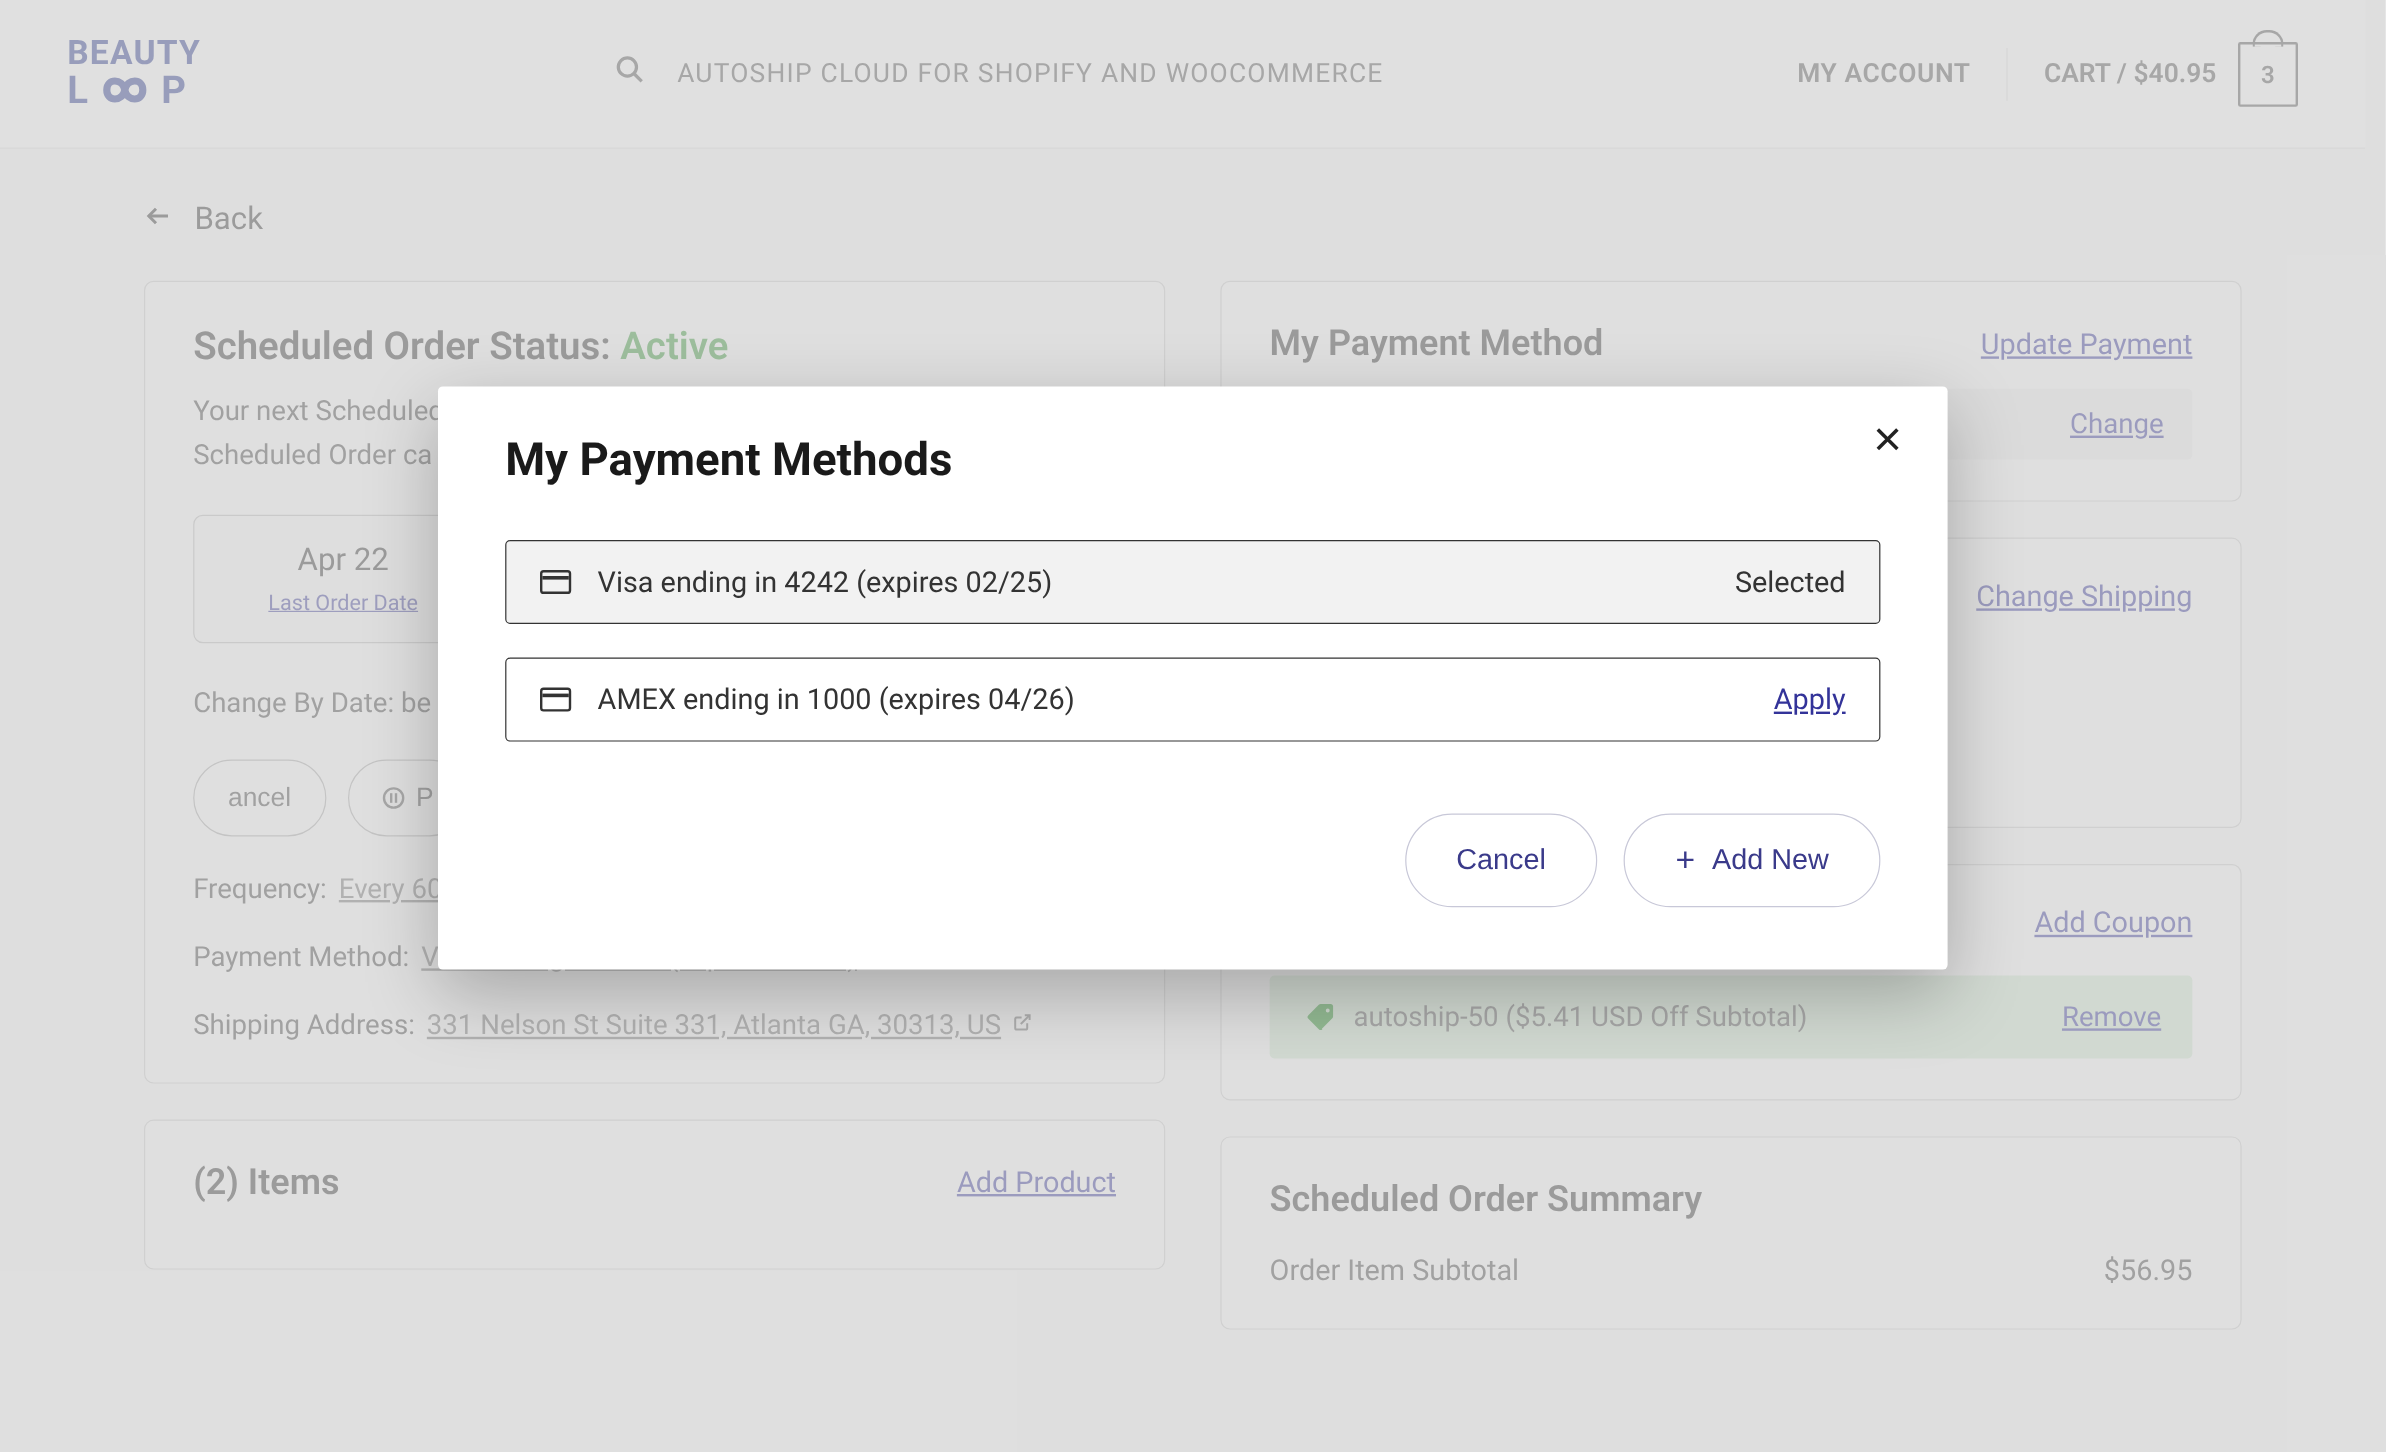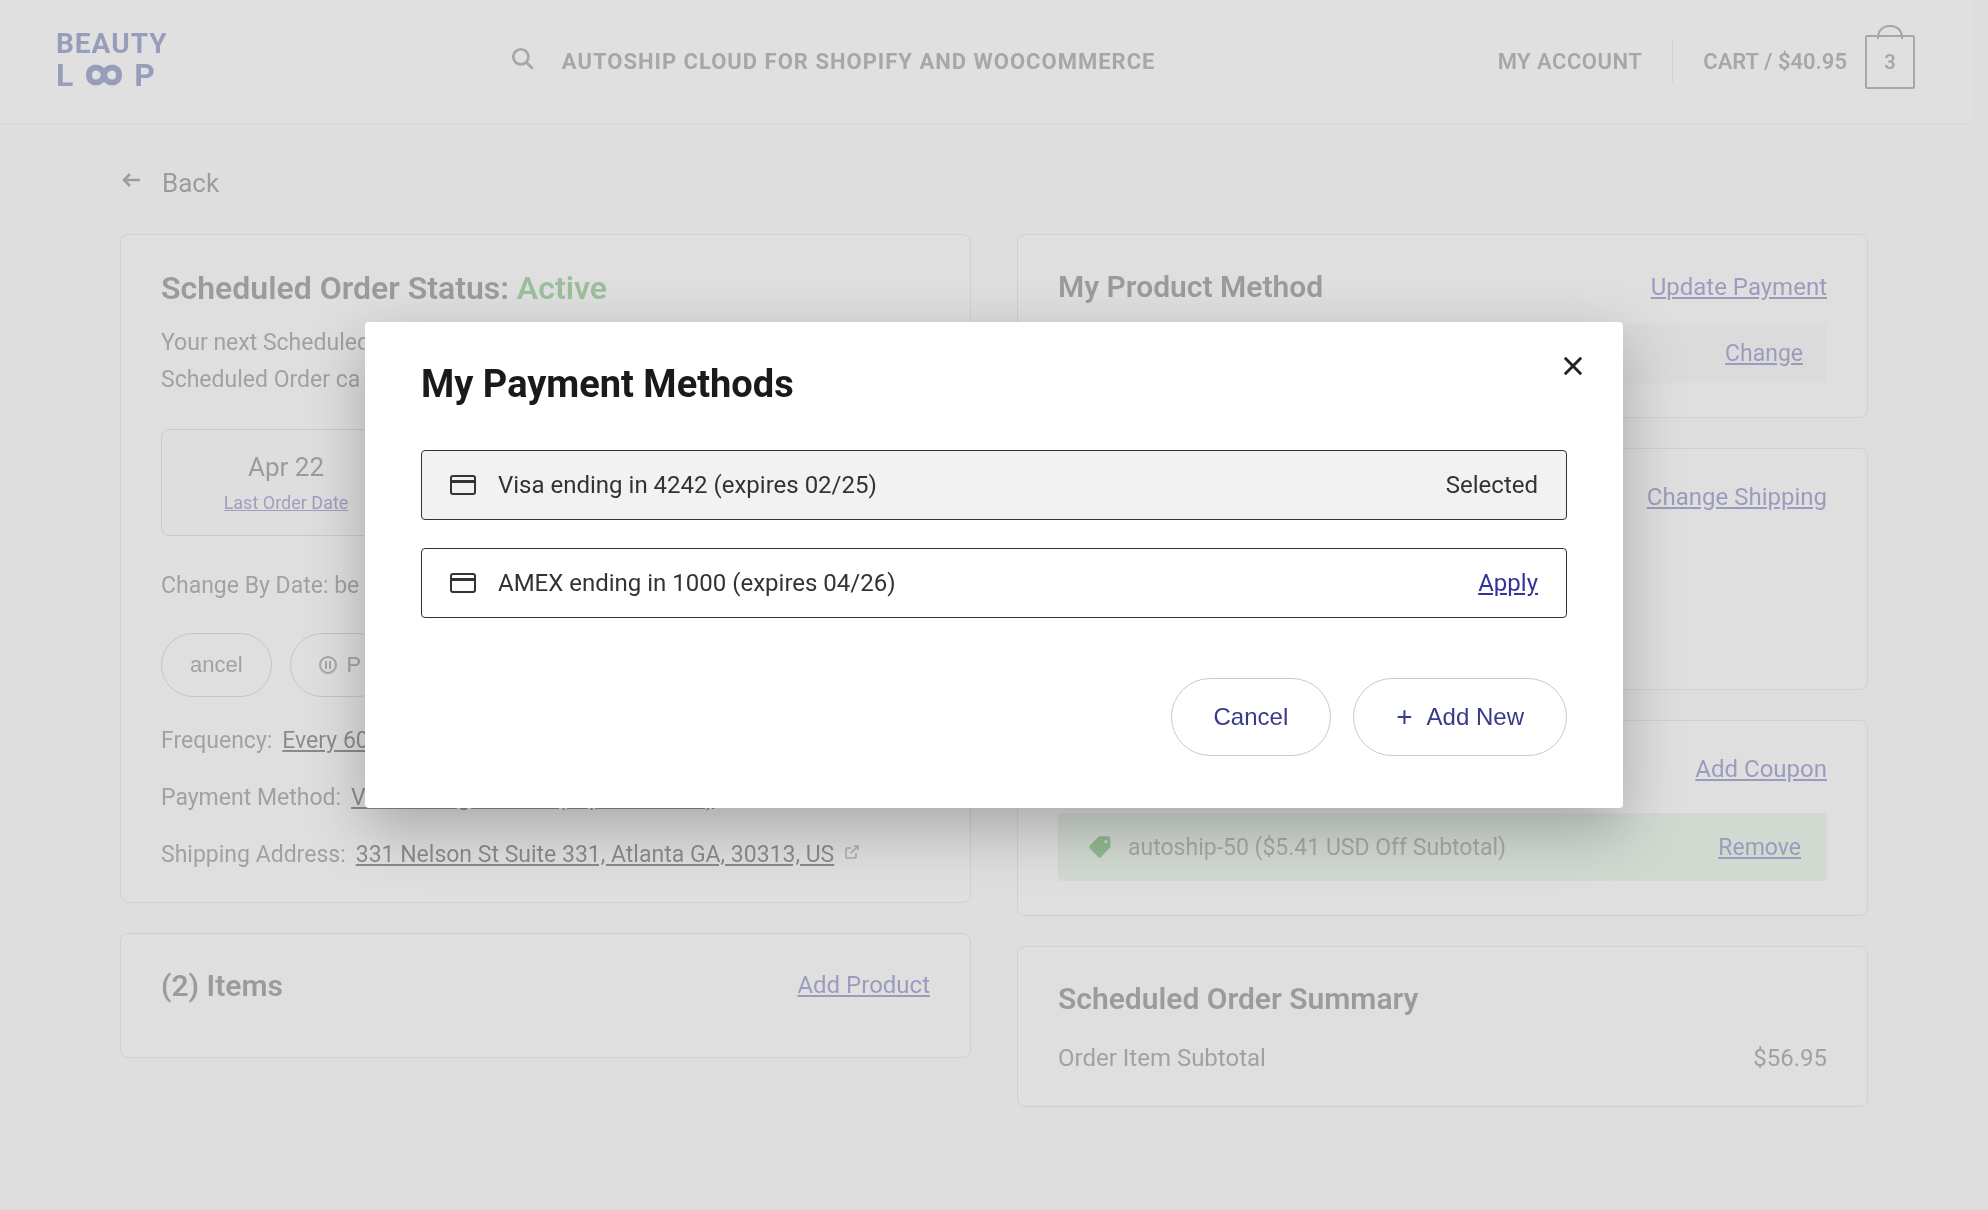--- a/index.html
+++ b/index.html
@@ -50,21 +50,21 @@
   margin-left: auto;
   display: flex;
   align-items: center;
   gap: 26px;
 }
 .search-icon { font-size: 26px; color: #555; }
 .center-link {
   font-size: 22px;
   letter-spacing: 1px;
   color: #555;
-  font-weight: 700;
+  font-weight: 400;
 }
 .nav-right {
   margin-left: auto;
   display: flex;
   align-items: center;
   gap: 30px;
 }
 .nav-link { font-size: 22px; font-weight: 600; color: #555; letter-spacing: 0.5px; }
 .divider-v { width: 1px; height: 44px; background: #ddd; }
 .cart-box {
@@ -120,21 +120,21 @@
   display: flex; align-items: center; gap: 10px;
   background: #fafafa; color: #444;
 }
 .pill-btn.cancel { border-color: #aaa; color: #444; }
 .pause-icon {
   width: 18px; height: 18px; border: 2px solid #555; border-radius: 50%;
   display: inline-flex; align-items: center; justify-content: center;
   font-size: 11px;
 }
 .kv-row { font-size: 23px; color: #444; margin-top: 30px; display: flex; gap: 10px; align-items: center; }
-.kv-link { color: #000000; text-decoration: underline; }
+.kv-link { color: #737373; text-decoration: underline; }
 .ext-icon { font-size: 16px; color: #666; }
 .items-heading { font-size: 30px; font-weight: 600; }
 .payment-summary {
   background: #eee; border-radius: 4px;
   padding: 16px 24px; margin-top: 14px;
   display: flex; justify-content: flex-end;
   font-size: 23px; color: #333399; text-decoration: underline;
 }
 .shipping-lines { font-size: 23px; color: #444; margin-top: 20px; line-height: 1.8; }
 .add-coupon-row { display: flex; justify-content: flex-end; }
@@ -311,21 +311,21 @@
         <div class="card-top-row">
           <span class="items-heading">(2) Items</span>
           <a class="link-action">Add Product</a>
         </div>
       </div>
     </div>
 
     <div class="col">
       <div class="card">
         <div class="card-top-row">
-          <span class="section-title">My Product Method</span>
+          <span class="section-title">My Payment Method</span>
           <a class="link-action">Update Payment</a>
         </div>
         <div class="payment-summary">
           <a>Change</a>
         </div>
       </div>
 
       <div class="card">
         <div class="card-top-row">
           <span></span>

